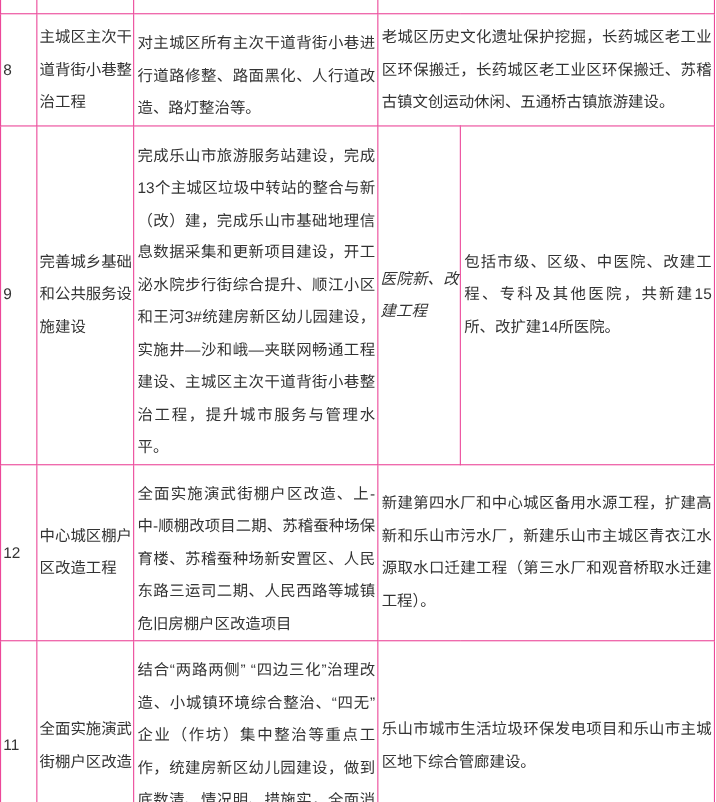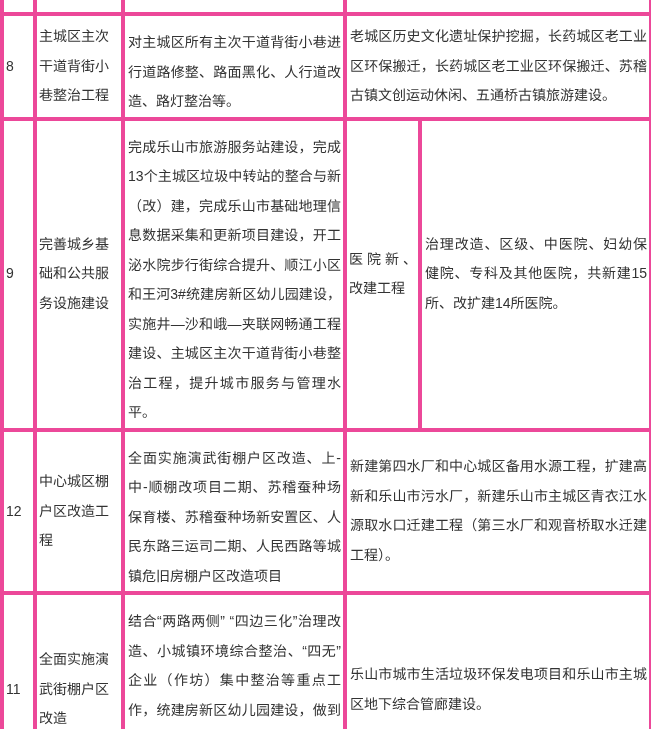--- a/index.html
+++ b/index.html
@@ -12,39 +12,39 @@
   }
   table.doc-table{
     border-collapse:collapse;
     table-layout:fixed;
     width:649px;
     font-size:14px;
     line-height:29.5px;
     color:#333333;
   }
   td{
-    border:4px solid #ec4899;
+    border:1px solid #ec4899;
     vertical-align:middle;
     padding:0;
     overflow:hidden;
     word-break:normal;
     overflow-wrap:break-word;
   }
   tr.sliver-top td{border-top:none;}
   tr.sliver-bottom td{border-bottom:none;}
   tr.r-top{height:9px;}
   tr.r8{height:90px;}
   tr.r9{height:295px;}
   tr.r10{height:150px;}
   tr.r11{height:177px;}
   tr.r-bot{height:4px;}
   .c-no{padding-left:2px;text-align:left;}
   .c-name{padding:0 1px 0 2px;text-align:left;}
   .c-desc{padding:12px 2px 0 3px;text-align:justify;text-justify:inter-ideograph;}
-  .c-sub{padding:0 1px 0 2px;text-align:justify;text-justify:inter-ideograph;}
+  .c-sub{padding:0 1px 0 2px;text-align:justify;text-justify:inter-ideograph;font-style:italic;}
   .c-subdesc{padding:0 2px 0 3px;text-align:justify;text-justify:inter-ideograph;}
 </style>
 </head>
 <body>
 
 <div class="page">
   <table class="doc-table">
     <colgroup>
       <col style="width:33px">
       <col style="width:88px">
@@ -66,21 +66,21 @@
       <td class="c-name">主城区主次干道背街小巷整治工程</td>
       <td class="c-desc">对主城区所有主次干道背街小巷进行道路修整、路面黑化、人行道改造、路灯整治等。</td>
       <td class="c-subdesc" colspan="2">老城区历史文化遗址保护挖掘，长药城区老工业区环保搬迁，长药城区老工业区环保搬迁、苏稽古镇文创运动休闲、五通桥古镇旅游建设。</td>
     </tr>
 
     <tr class="r9">
       <td class="c-no">9</td>
       <td class="c-name">完善城乡基础和公共服务设施建设</td>
       <td class="c-desc">完成乐山市旅游服务站建设，完成13个主城区垃圾中转站的整合与新（改）建，完成乐山市基础地理信息数据采集和更新项目建设，开工泌水院步行街综合提升、顺江小区和王河3#统建房新区幼儿园建设，实施井—沙和峨—夹联网畅通工程建设、主城区主次干道背街小巷整治工程，提升城市服务与管理水平。</td>
       <td class="c-sub">医院新、改建工程</td>
-      <td class="c-subdesc">治理改造、区级、中医院、妇幼保健院、专科及其他医院，共新建15所、改扩建14所医院。</td>
+      <td class="c-subdesc">包括市级、区级、中医院、改建工程、专科及其他医院，共新建15所、改扩建14所医院。</td>
     </tr>
 
     <tr class="r10">
       <td class="c-no">12</td>
       <td class="c-name">中心城区棚户区改造工程</td>
       <td class="c-desc">全面实施演武街棚户区改造、上-中-顺棚改项目二期、苏稽蚕种场保育楼、苏稽蚕种场新安置区、人民东路三运司二期、人民西路等城镇危旧房棚户区改造项目</td>
       <td class="c-subdesc" colspan="2">新建第四水厂和中心城区备用水源工程，扩建高新和乐山市污水厂，新建乐山市主城区青衣江水源取水口迁建工程（第三水厂和观音桥取水迁建工程）。</td>
     </tr>
 
     <tr class="r11">

